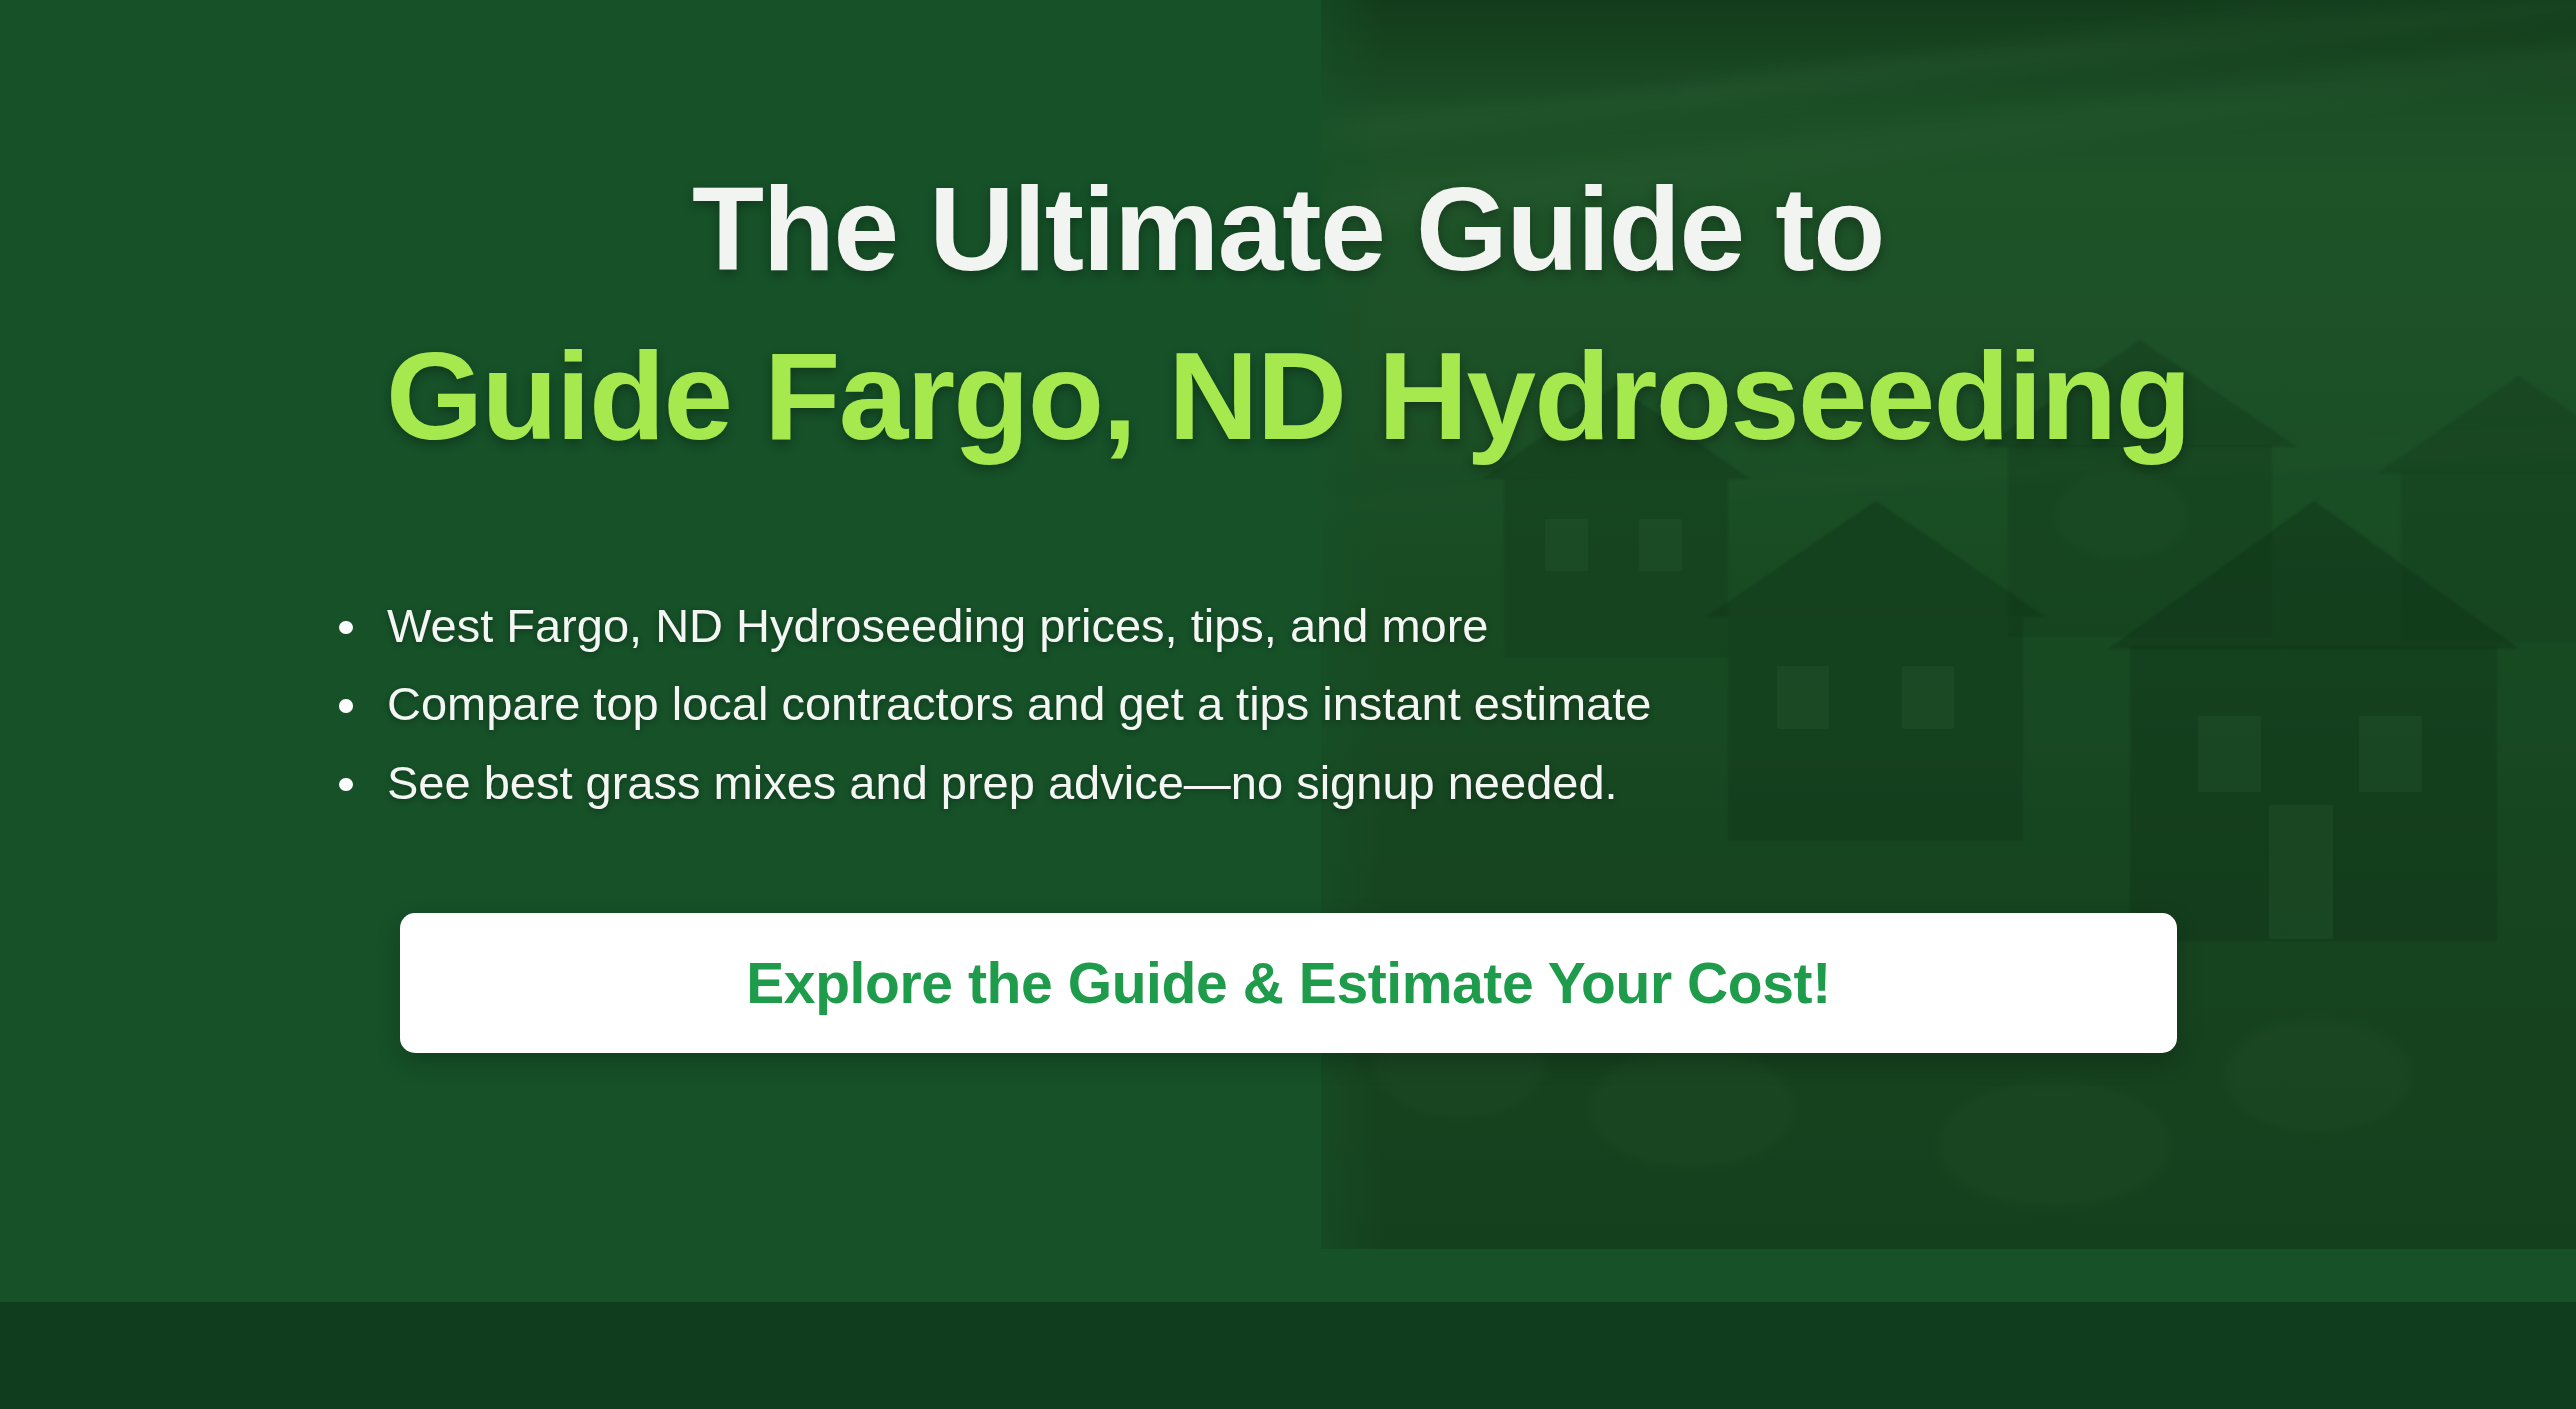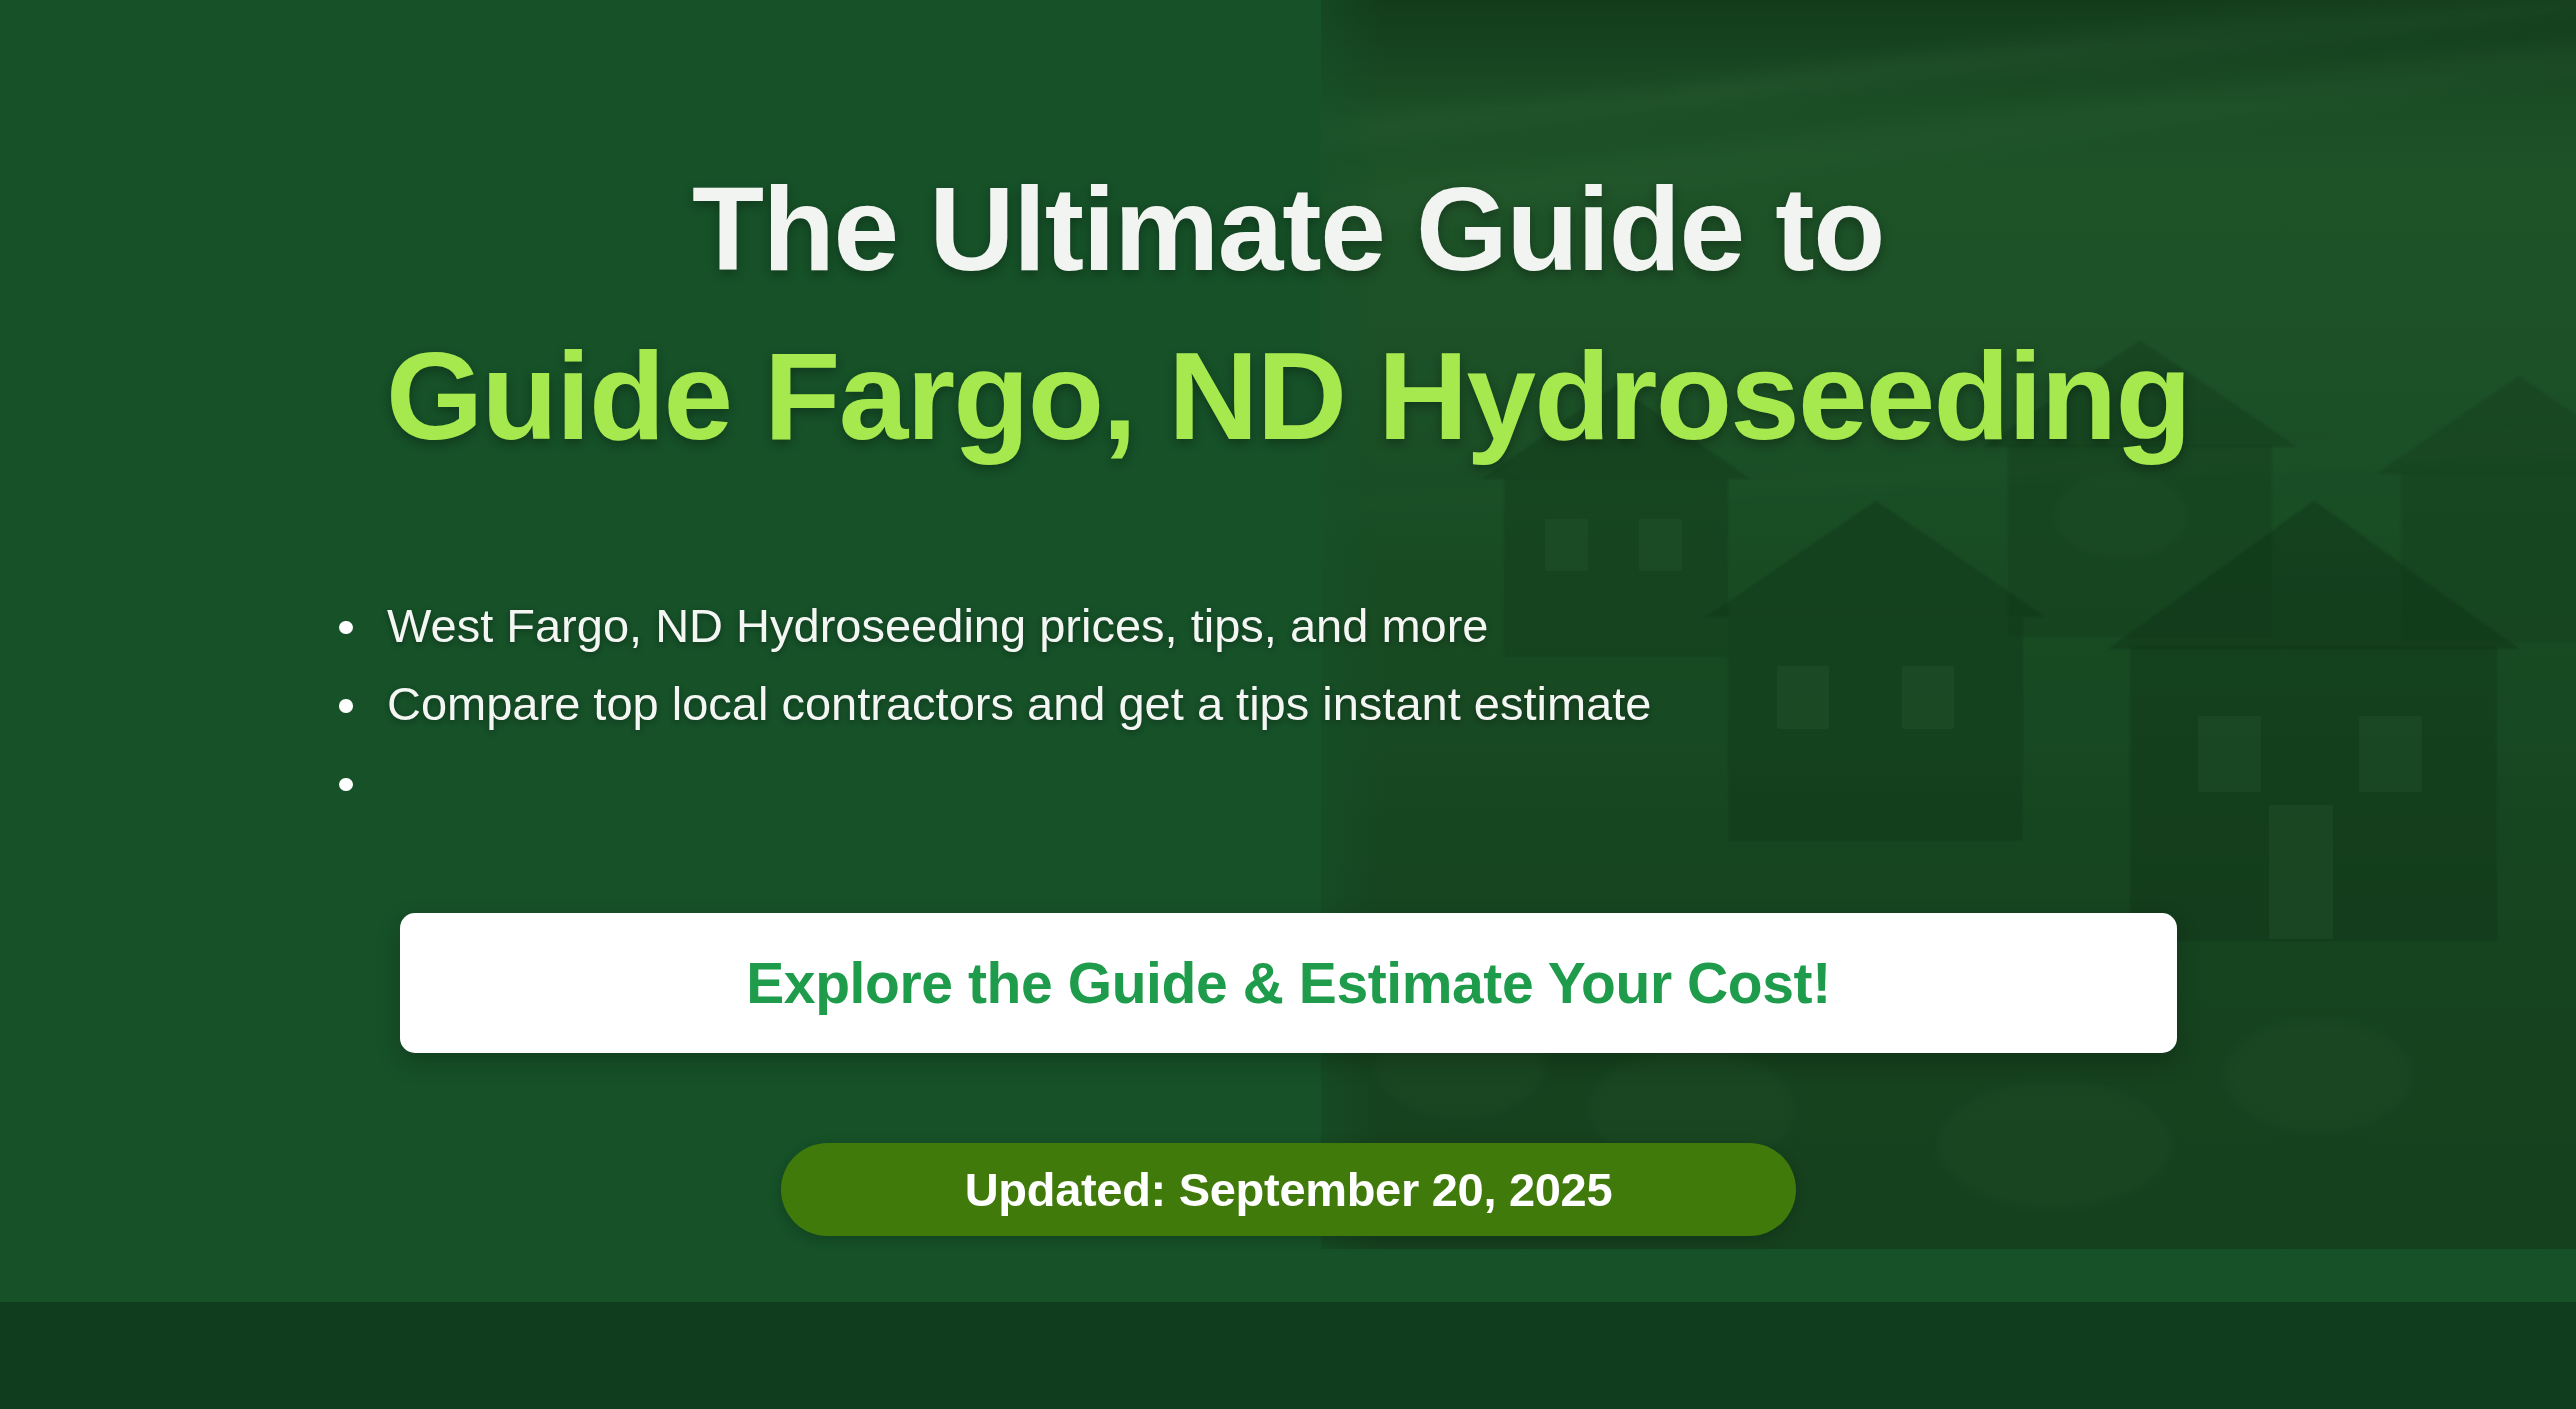--- a/index.html
+++ b/index.html
@@ -278,22 +278,22 @@
       <li>
         <span class="dot"></span>
         <span>West Fargo, ND Hydroseeding prices, tips, and more</span>
       </li>
       <li>
         <span class="dot"></span>
         <span>Compare top local contractors and get a tips instant estimate</span>
       </li>
       <li>
         <span class="dot"></span>
+        <span>See best grass mixes and prep advice—no signup needed.</span>
       </li>
     </ul>
 
     <button id="cta-button">Explore the Guide &amp; Estimate Your Cost!</button>
 
-    <div id="updated-badge">Updated: September 20, 2025</div>
 
   </div>
 </div>
 
 
 </body></html>

